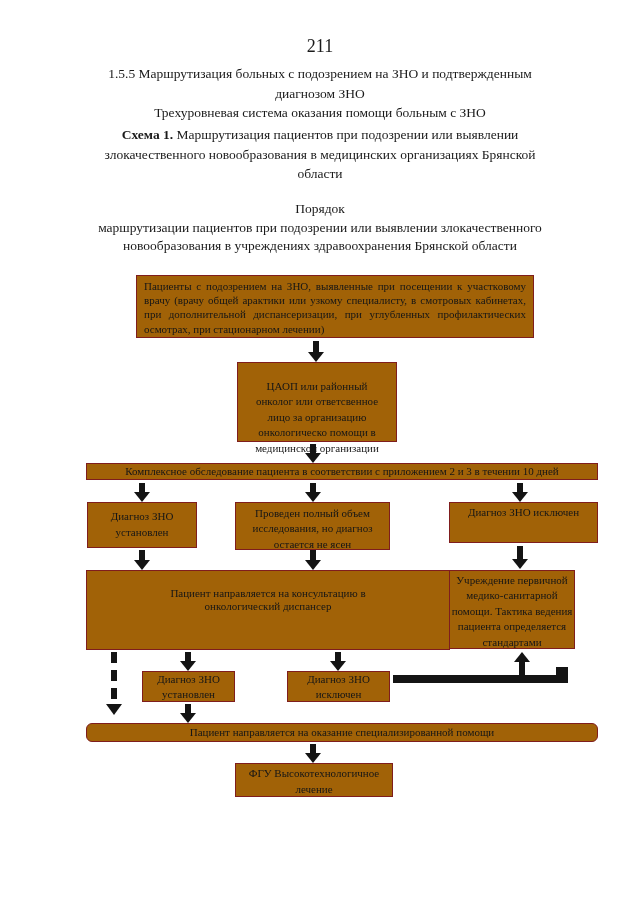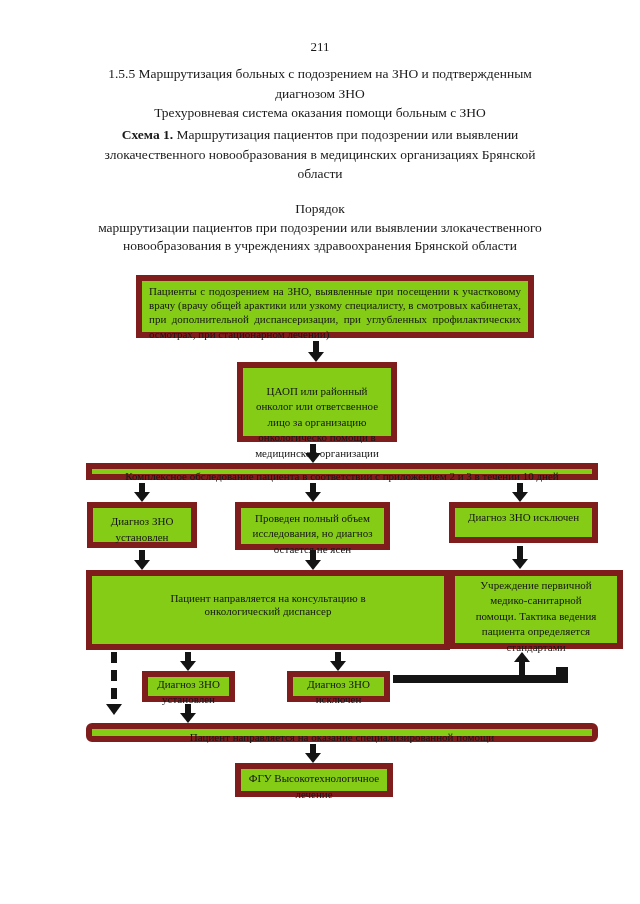--- a/index.html
+++ b/index.html
@@ -5,22 +5,22 @@
   html,body{margin:0;padding:0;background:#ffffff;}
   .page{
     position:relative;width:640px;height:904px;background:#fff;
     font-family:"Liberation Serif","DejaVu Serif",serif;color:#1a1a1a;
     overflow:hidden;
   }
   .ctr{text-align:center;}
   .hdr{position:absolute;line-height:19.5px;font-size:13.5px;}
   .lines{white-space:pre-line;}
   .fbox{
-    position:absolute;box-sizing:border-box;border:6px solid #7f1d1d;
-    background:#84cc16;font-size:11px;text-align:center;color:#161616;
+    position:absolute;box-sizing:border-box;border:1px solid #7f1d1d;
+    background:#a16207;font-size:11px;text-align:center;color:#161616;
   }
   .darr{position:absolute;width:6px;background:#141414;}
   .darr::after{
     content:"";position:absolute;top:100%;left:-5px;width:0;height:0;
     border-left:8px solid transparent;border-right:8px solid transparent;
     border-top:10px solid #141414;
   }
   .uarr{position:absolute;width:6px;background:#141414;}
   .uarr::before{
     content:"";position:absolute;bottom:100%;left:-5px;width:0;height:0;
@@ -37,21 +37,21 @@
     border-top:11px solid #141414;
   }
   .bar{position:absolute;background:#141414;}
   .justify{text-align:justify;}
 </style>
 </head>
 <body>
 
 <div class="page">
 
-  <div class="hdr ctr" style="top:37px;left:0;width:640px;font-size:13px;">211</div>
+  <div class="hdr ctr" style="top:37px;left:0;width:640px;font-size:18px;">211</div>
 
   <div class="hdr ctr lines" style="top:64px;left:85px;width:470px;">1.5.5 Маршрутизация больных с подозрением на ЗНО и подтвержденным
 диагнозом ЗНО
 Трехуровневая система оказания помощи больным с ЗНО</div>
 
   <div class="hdr ctr" style="top:125px;left:70px;width:500px;"><span style="font-weight:bold;text-align:center;">Схема 1.</span>
     <span>Маршрутизация пациентов при подозрении или выявлении</span>
     <div class="lines">злокачественного новообразования в медицинских организациях Брянской
 области</div>
   </div>
@@ -87,21 +87,21 @@
 
   <div class="fbox" style="left:449px;top:502px;width:149px;height:41px;padding-top:3px;">Диагноз ЗНО исключен</div>
 
   <div class="darr" style="left:139px;top:550px;height:10px;"></div>
   <div class="darr" style="left:310px;top:550px;height:10px;"></div>
   <div class="darr" style="left:517px;top:546px;height:13px;"></div>
 
   <div class="fbox lines" style="left:86px;top:570px;width:364px;height:80px;padding-top:16px;line-height:13px;">Пациент направляется на консультацию в
 онкологический диспансер</div>
 
-  <div class="fbox lines" style="left:449px;top:570px;width:174px;height:79px;padding-top:2px;line-height:15.4px;">Учреждение первичной
+  <div class="fbox lines" style="left:449px;top:570px;width:126px;height:79px;padding-top:2px;line-height:15.4px;">Учреждение первичной
 медико-санитарной
 помощи. Тактика ведения
 пациента определяется
 стандартами</div>
 
   <div class="dasharr" style="left:111px;top:652px;height:50px;"></div>
   <div class="darr" style="left:185px;top:652px;height:9px;"></div>
   <div class="darr" style="left:335px;top:652px;height:9px;"></div>
 
   <div class="fbox lines" style="left:142px;top:671px;width:93px;height:31px;line-height:15px;">Диагноз ЗНО

